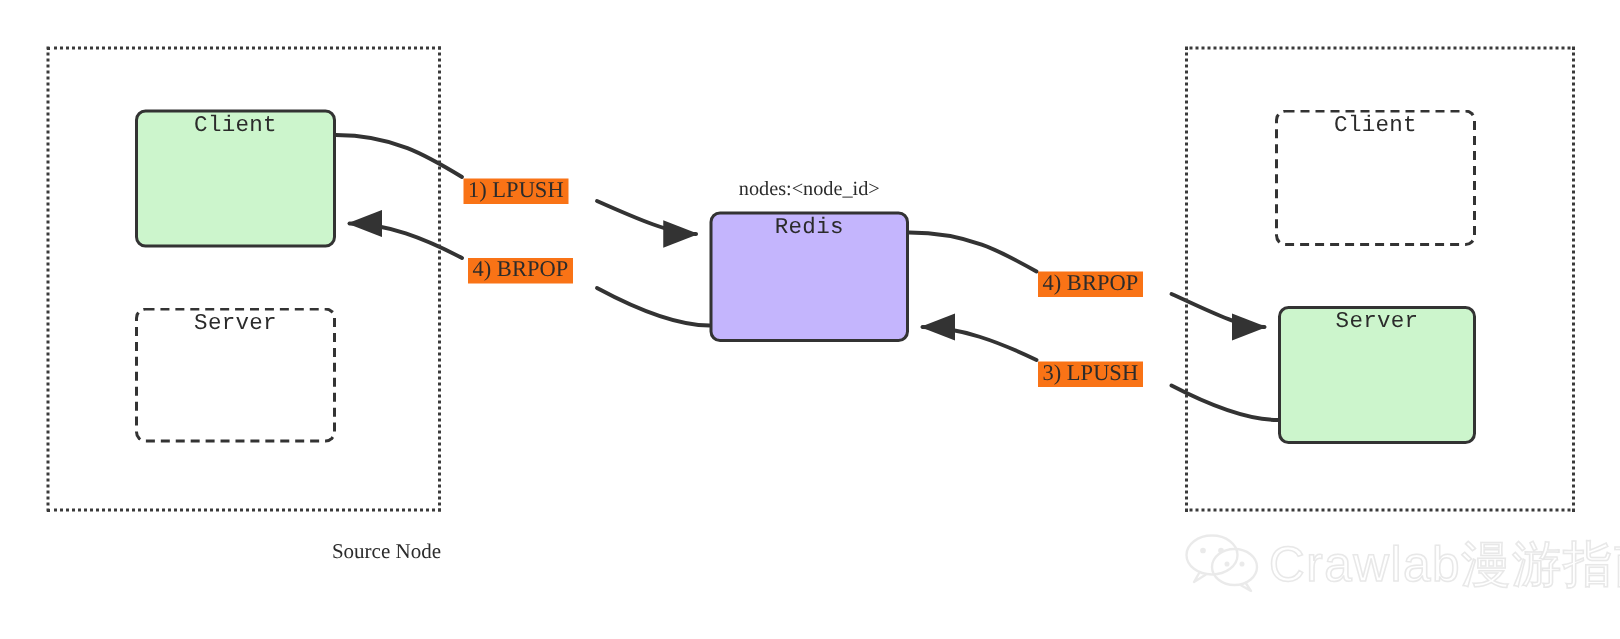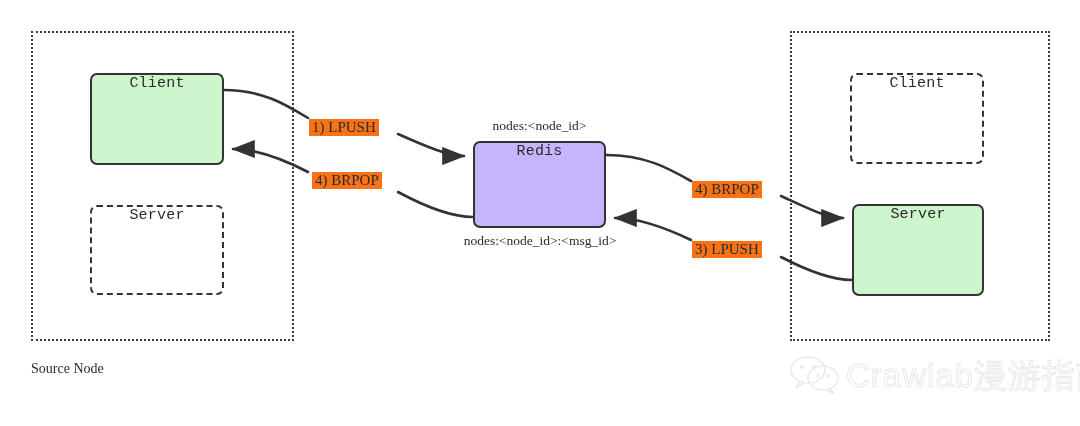--- a/index.html
+++ b/index.html
@@ -44,21 +44,21 @@
   .group-box {
     position: absolute;
     box-sizing: border-box;
     border: 2.5px dotted #3a3a3a;
     background: transparent;
   }
   .group-label {
     position: absolute;
     font-size: 14px;
     color: #2b2b2b;
-    text-align: left;
+    text-align: right;
     white-space: nowrap;
   }
   .edge-label {
     position: absolute;
     font-size: 15px;
     color: #2b2b2b;
     white-space: nowrap;
     background: #f97316;
     padding: 0 3px;
     line-height: 1.1;
@@ -143,21 +143,20 @@
 
   <div class="node-box node-dashed" style="left:850px; top:73px; width:134px; height:91px;">
     <span>Client</span>
   </div>
 
   <div class="node-box node-solid" style="left:852px; top:204px; width:132px; height:92px; background:#ccf5cc;">
     <span>Server</span>
   </div>
 
   <div class="key-label" style="left:473px; top:118px; width:133px;">nodes:&lt;node_id&gt;</div>
-  <div class="key-label" style="left:444px; top:233px; width:192px;">nodes:&lt;node_id&gt;:&lt;msg_id&gt;</div>
 
   <div class="edge-label" style="left:309px; top:119px;">1) LPUSH</div>
   <div class="edge-label" style="left:312px; top:172px;">4) BRPOP</div>
   <div class="edge-label" style="left:692px; top:181px;">4) BRPOP</div>
   <div class="edge-label" style="left:692px; top:241px;">3) LPUSH</div>
 
   <div class="group-label" style="left:31px; top:361px; width:263px;">Source Node</div>
 
   <div id="watermark">
     <svg width="58" height="40" viewBox="0 0 58 40" style="position:absolute; left:0; top:6px;">

